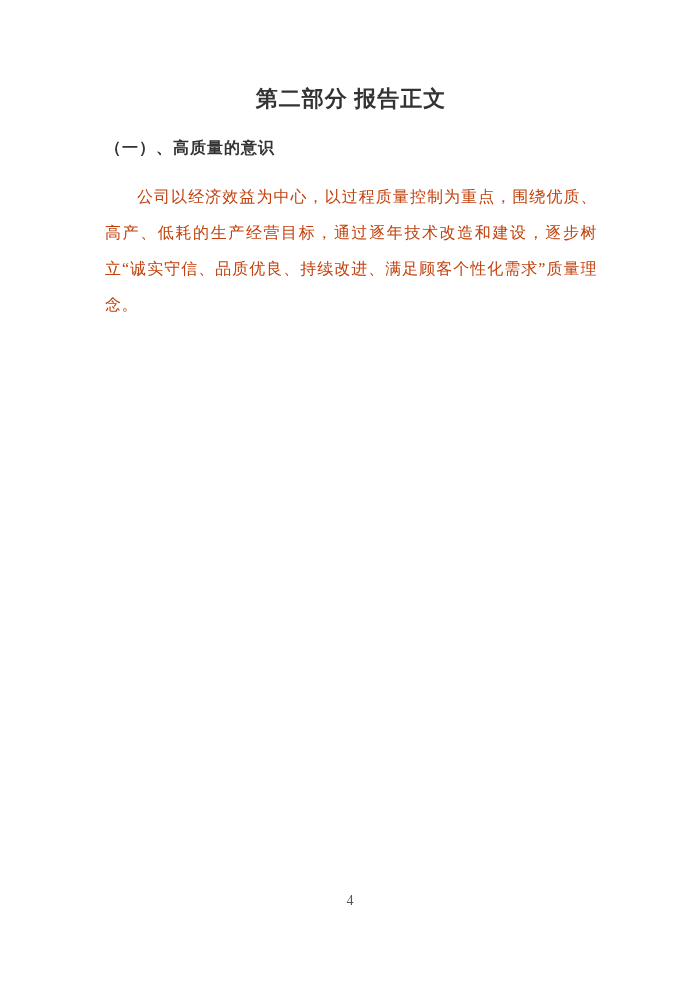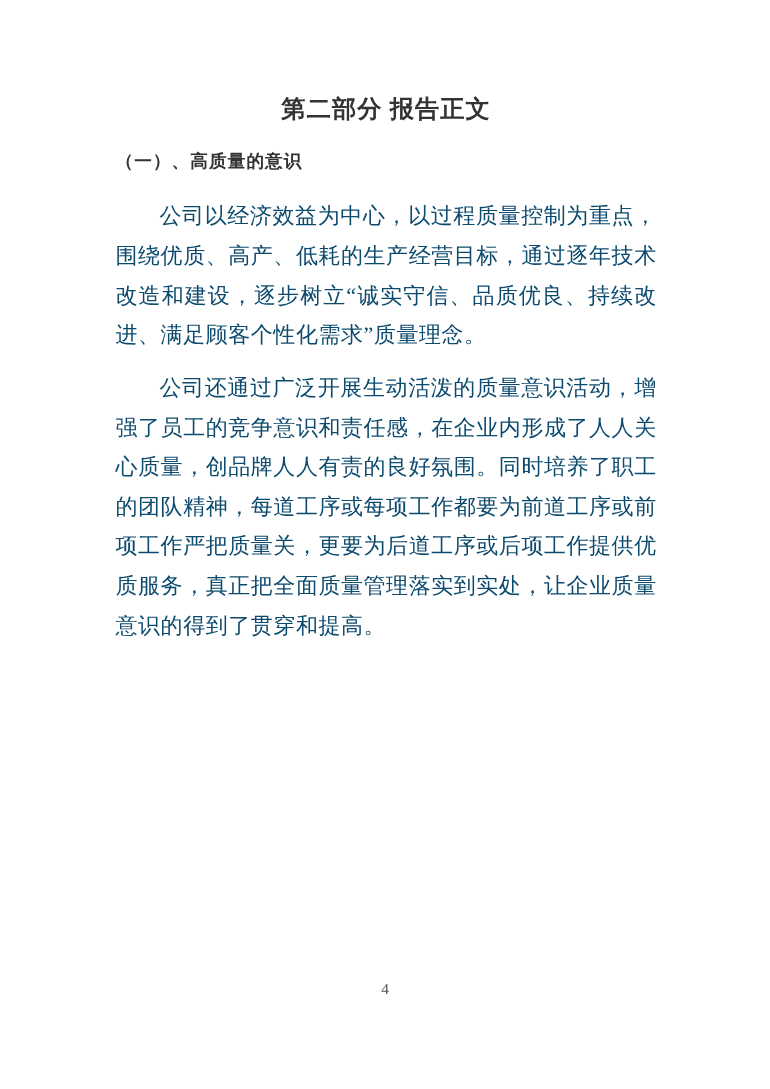--- a/index.html
+++ b/index.html
@@ -39,26 +39,26 @@
   .subsection-heading {
     margin: 26px 0 0 0;
     font-size: 16px;
     font-weight: bold;
     color: #333333;
     letter-spacing: 1px;
     line-height: 1.2;
   }
   .body-paragraph {
     margin: 12px 0 0 0;
-    font-size: 20px;
+    font-size: 16px;
     line-height: 36px;
     letter-spacing: 0.5px;
     text-indent: 2em;
     text-align: justify;
-    color: #0c4a6e;
+    color: #c2410c;
   }
   .body-paragraph.first {
     margin-top: 21px;
   }
   .page-number {
     position: absolute;
     left: 0;
     right: 0;
     top: 893px;
     text-align: center;
@@ -71,16 +71,15 @@
 
 <div class="page">
   <h1 class="doc-title">第二部分 报告正文</h1>
 
 
   <h3 class="subsection-heading">（一）、高质量的意识</h3>
 
   <p class="body-paragraph first">公司以经济效益为中心，以过程质量控制为重点，围绕优质、高产、低耗的生产经营目标，通过逐年技术改造和建设，逐步树立“诚实守信、品质优良、持续改进、满足顾客个性化需求”质量理念。</p>
 
 
-  <p class="body-paragraph">公司还通过广泛开展生动活泼的质量意识活动，增强了员工的竞争意识和责任感，在企业内形成了人人关心质量，创品牌人人有责的良好氛围。同时培养了职工的团队精神，每道工序或每项工作都要为前道工序或前项工作严把质量关，更要为后道工序或后项工作提供优质服务，真正把全面质量管理落实到实处，让企业质量意识的得到了贯穿和提高。</p>
 
   <div class="page-number">4</div>
 </div>
 
 </body></html>

